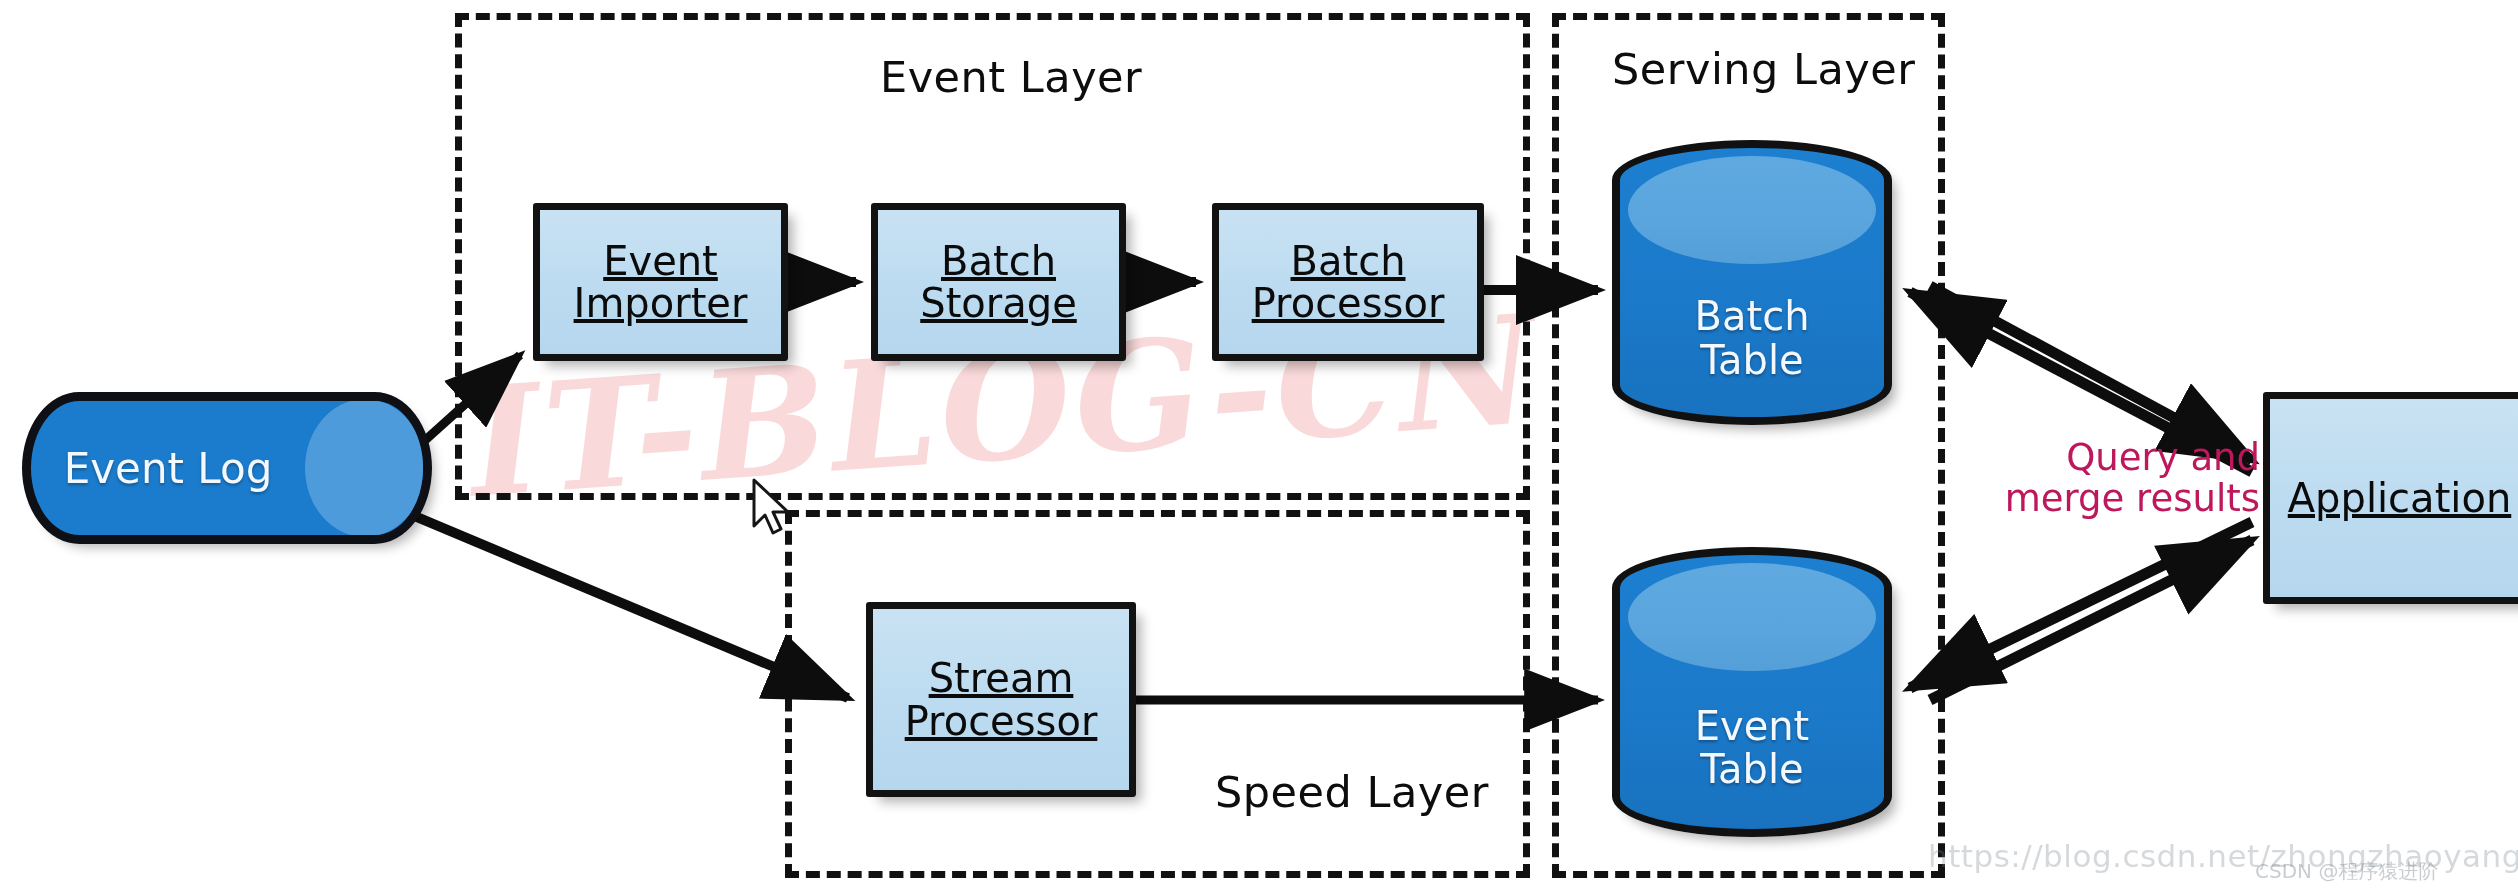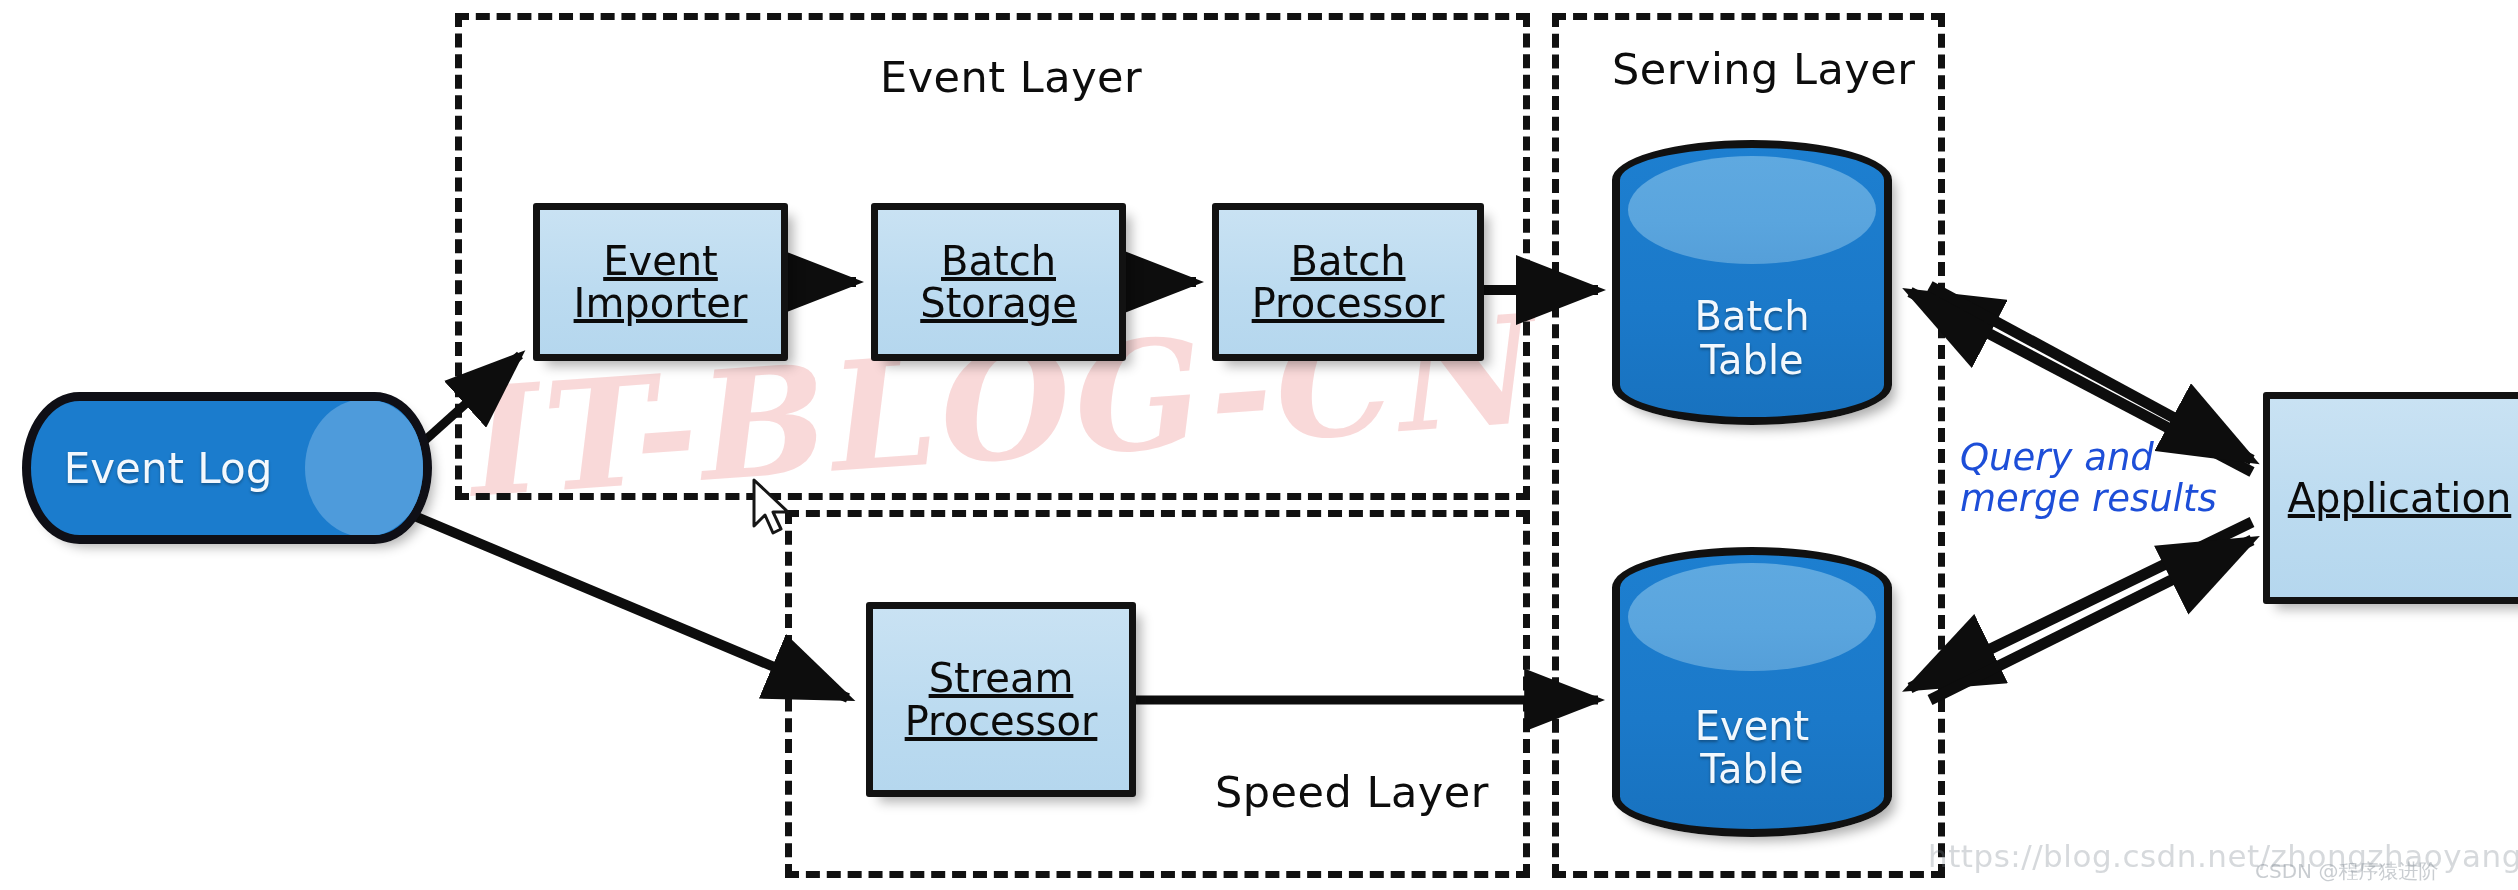--- a/index.html
+++ b/index.html
@@ -108,23 +108,22 @@
   #cyl-event-log .cyl-label{
     position:absolute;left:0;right:118px;top:0;bottom:0;
     display:flex;align-items:center;justify-content:center;
     color:#f3f8fd;font-size:42px;
     text-shadow:0 2px 3px rgba(0,0,0,0.30);
   }
 
   
   #caption-query-merge{
     position:absolute;left:1960px;top:437px;width:300px;
-    color:#1d4ed8;font-size:37px;line-height:1.12;
-    text-align:left;
-    font-style:italic;
+    color:#be185d;font-size:37px;line-height:1.12;
+    text-align:right;
   }
 
   
   #watermark-itblog{
     position:absolute;left:470px;top:355px;
     font-size:150px;font-style:italic;font-weight:700;
     color:rgba(232,110,110,0.26);
     letter-spacing:4px;white-space:nowrap;
     transform:rotate(-4deg);transform-origin:left center;
     font-family:"DejaVu Serif","Liberation Serif",serif;

